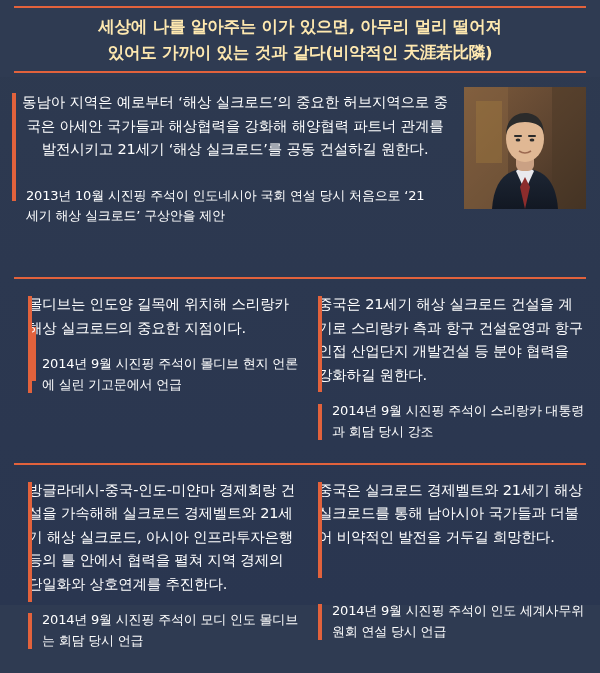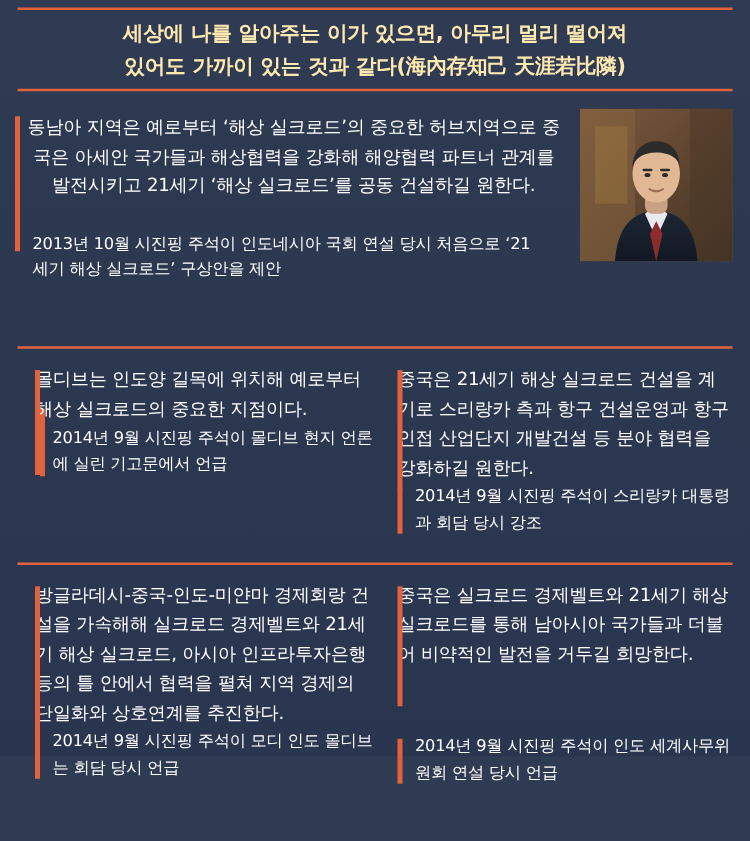--- a/index.html
+++ b/index.html
@@ -118,21 +118,21 @@
   }
   .col + .col { padding-left: 18px; }
   .cbody {
     color: #ffffff;
     font-size: 14.5px;
     line-height: 1.62;
     letter-spacing: -0.2px;
   }
   .cnote {
     position: relative;
-    margin-top: 1px;
+    margin-top: 14px;
     padding-left: 14px;
     color: #ffffff;
     font-size: 13px;
     line-height: 1.6;
     letter-spacing: -0.2px;
   }
   .cnote .nbar {
     position: absolute;
     left: 0;
     top: 3px;
@@ -152,21 +152,21 @@
 </style>
 </head>
 <body>
 
 <div class="page">
 
   <div class="title-wrap">
     <div class="title-rule top"></div>
     <div class="title-text">
       <span class="ln">세상에 나를 알아주는 이가 있으면, 아무리 멀리 떨어져</span>
-      <span class="ln">있어도 가까이 있는 것과 같다(海內存知己 天涯若比隣)</span>
+      <span class="ln">있어도 가까이 있는 것과 같다(비약적인 天涯若比隣)</span>
     </div>
     <div class="title-rule bottom"></div>
   </div>
 
   <div class="top-section">
     <div class="top-bar"></div>
 
     <div class="top-body">동남아 지역은 예로부터 ‘해상 실크로드’의 중요한 허브지역으로 중국은 아세안 국가들과 해상협력을 강화해 해양협력 파트너 관계를 발전시키고 21세기 ‘해상 실크로드’를 공동 건설하길 원한다.</div>
 
     <div style="position:relative; padding-left:6px;">
@@ -212,21 +212,21 @@
       </svg>
     </div>
   </div>
 
   <div class="divider"></div>
 
   <div class="row">
     <div class="col">
       <div class="col-inner">
         <div class="bar-holder" style="height:72px; bottom:auto;"></div>
-        <div class="cbody">몰디브는 인도양 길목에 위치해 예로부터 해상 실크로드의 중요한 지점이다.</div>
+        <div class="cbody">몰디브는 인도양 길목에 위치해 스리랑카 해상 실크로드의 중요한 지점이다.</div>
       </div>
       <div class="cnote">
         <span class="nbar"></span>
         <span>2014년 9월 시진핑 주석이 몰디브 현지 언론에 실린 기고문에서 언급</span>
       </div>
     </div>
     <div class="col">
       <div class="col-inner">
         <div class="bar-holder" style="height:96px; bottom:auto;"></div>
         <div class="cbody">중국은 21세기 해상 실크로드 건설을 계기로 스리랑카 측과 항구 건설운영과 항구 인접 산업단지 개발건설 등 분야 협력을 강화하길 원한다.</div>

